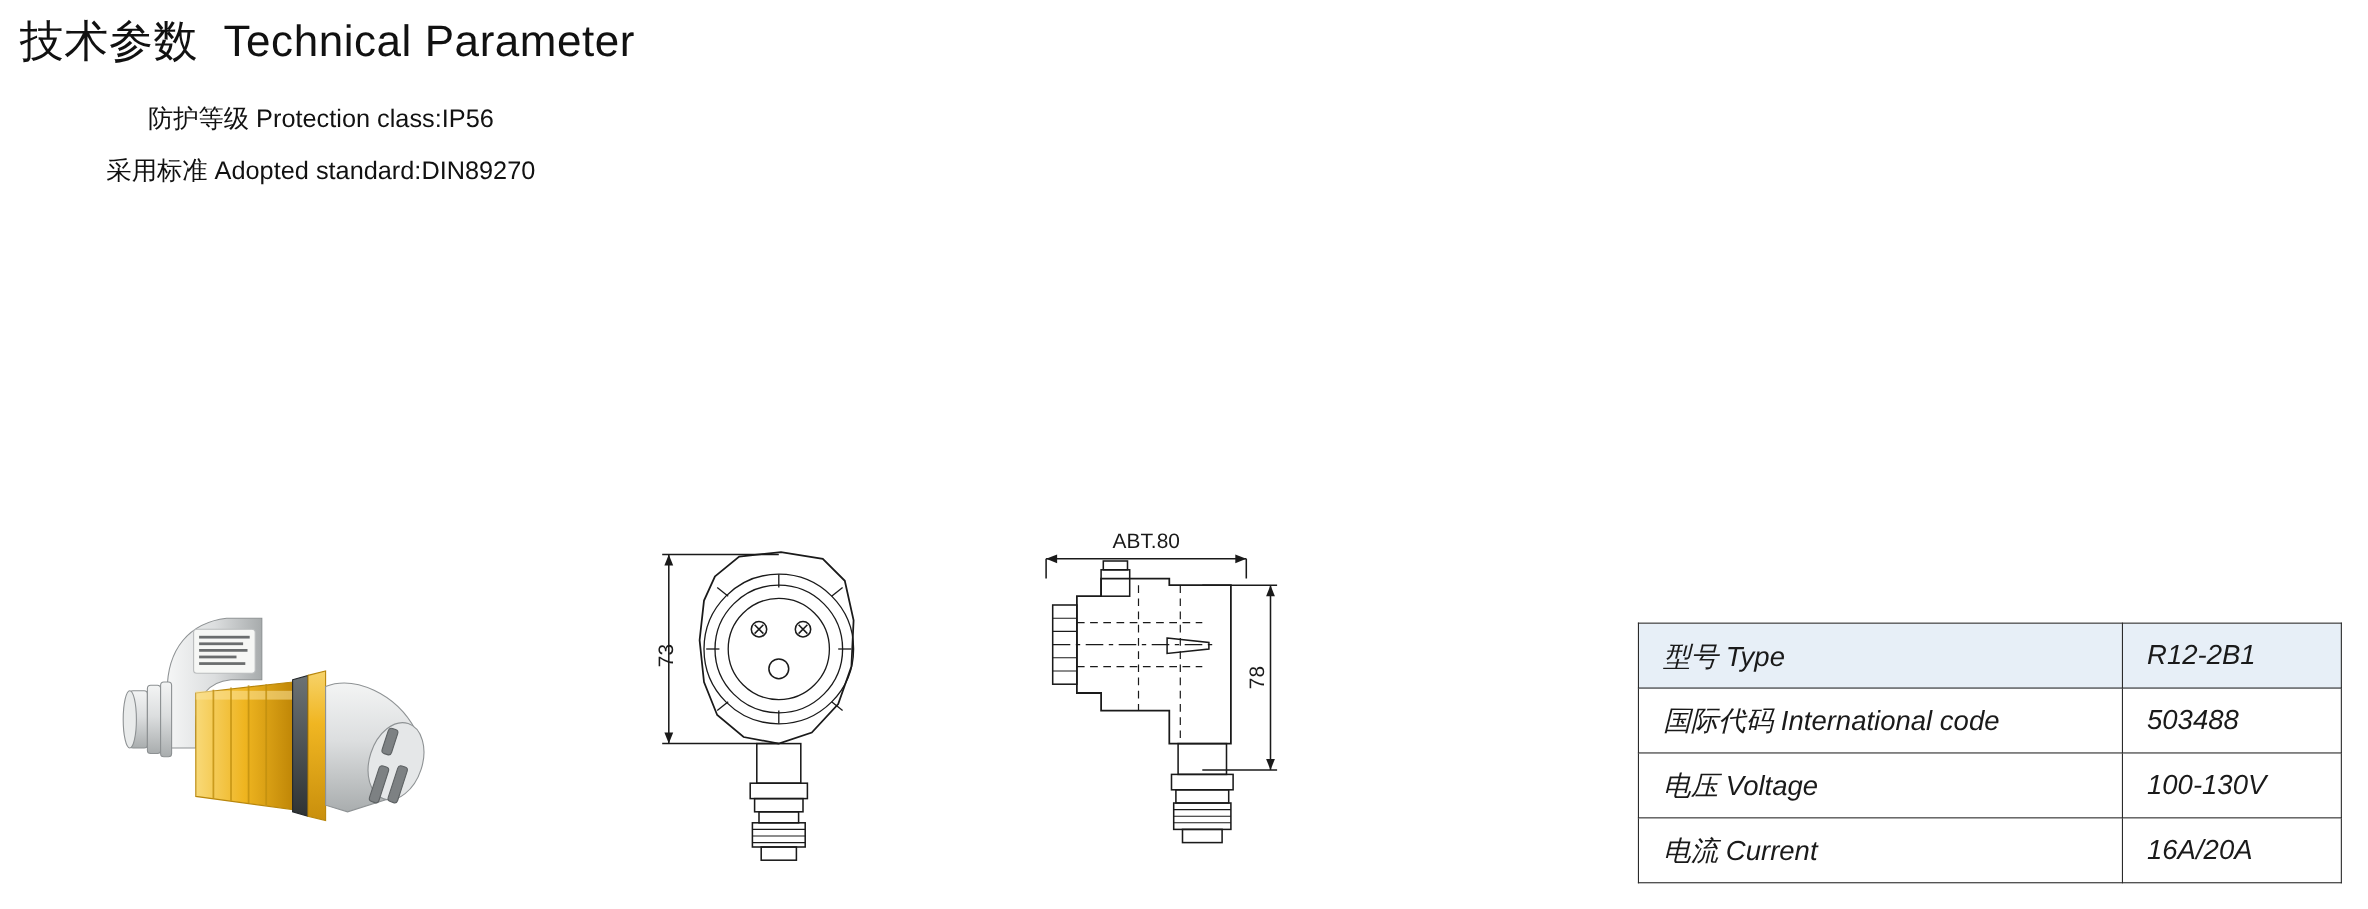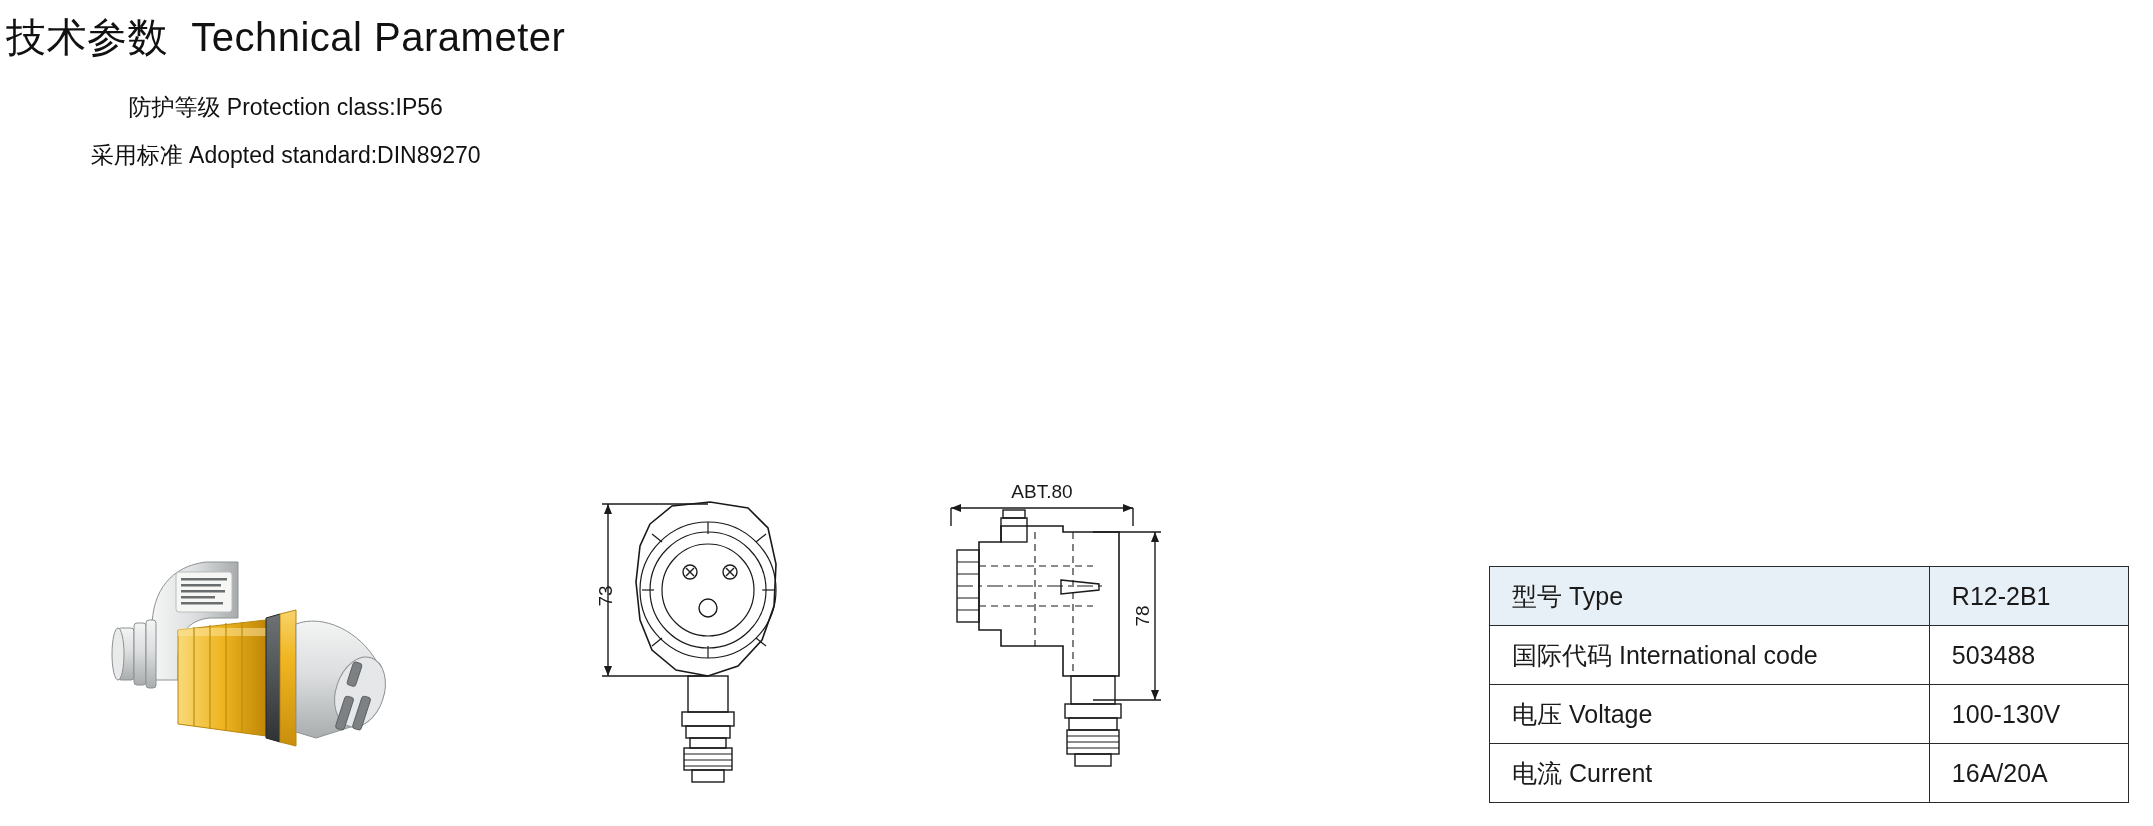--- a/index.html
+++ b/index.html
@@ -20,21 +20,21 @@
   .header-block {
     position: absolute;
     left: 6px;
     top: 10px;
   }
   .title {
     font-size: 40px;
     font-weight: 400;
     letter-spacing: 0.5px;
     color: #111;
-    margin: 0 0 18px 0;
+    margin: 0 0 18px 12px;
     white-space: pre;
   }
   .spec-line {
     font-size: 23px;
     line-height: 48px;
     color: #111;
     white-space: pre;
     text-align: center;
   }
 
@@ -73,20 +73,21 @@
     font-size: 25px;
   }
   .spec-table tr {
     height: 59px;
   }
   .spec-table td {
     border: 1px solid #2b2b2b;
     padding: 0 22px;
     vertical-align: middle;
     white-space: nowrap;
+    font-style: italic;
   }
   .spec-table td.label {
     width: 455px;
   }
   .spec-table tr.highlight td {
     background: #e7eff7;
   }
   .spec-table td.value {
     width: 185px;
   }

